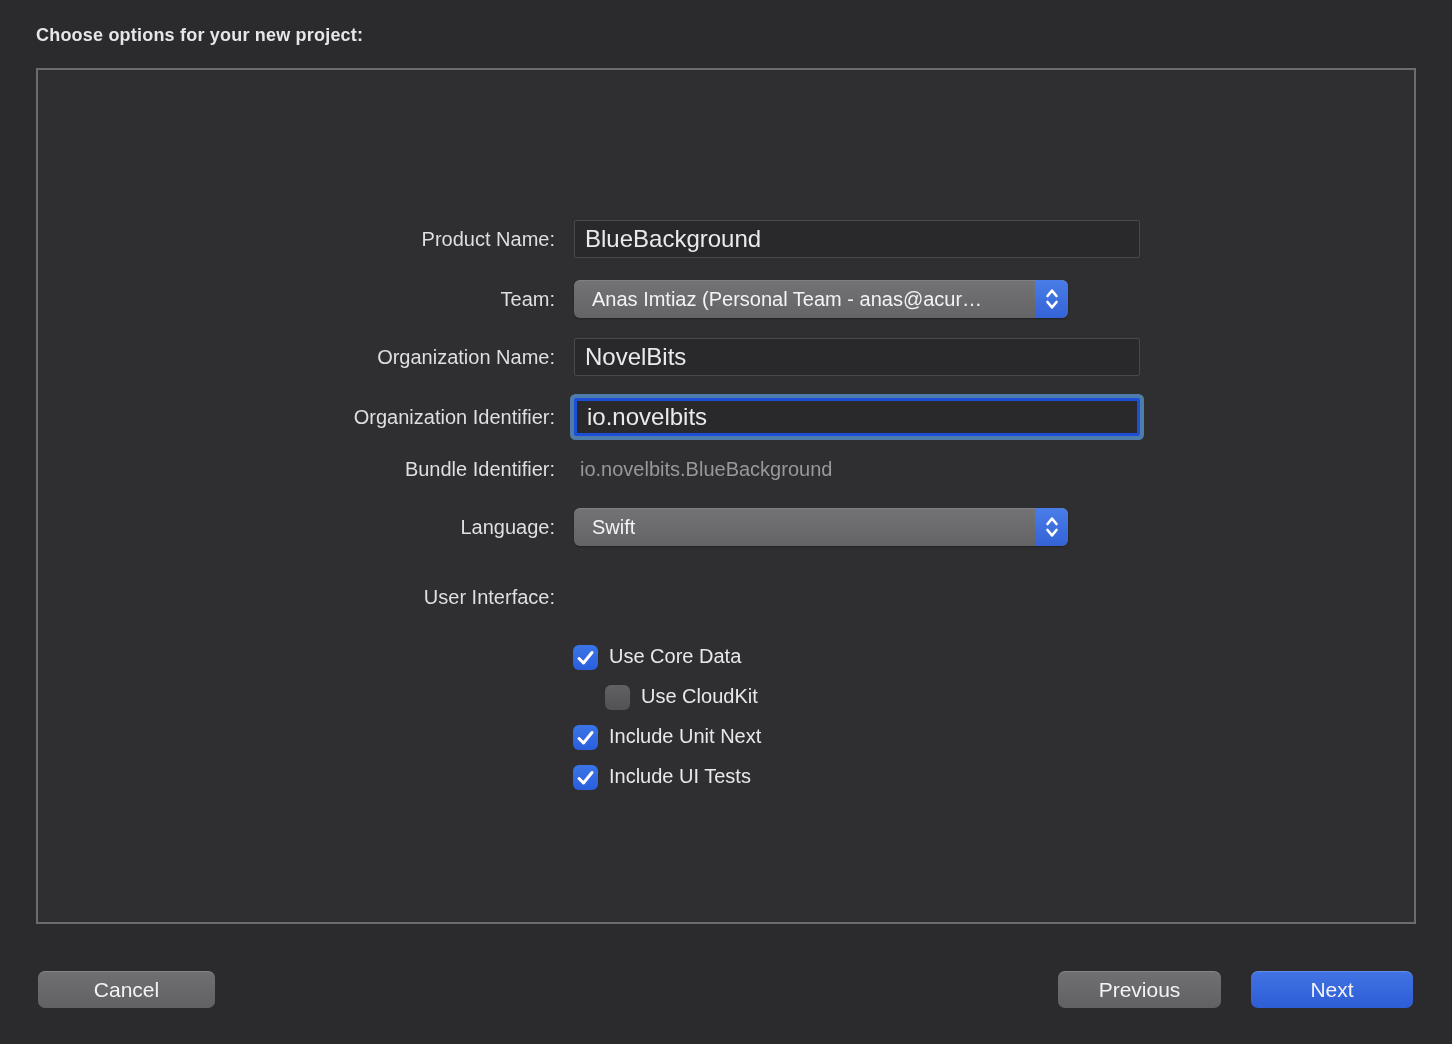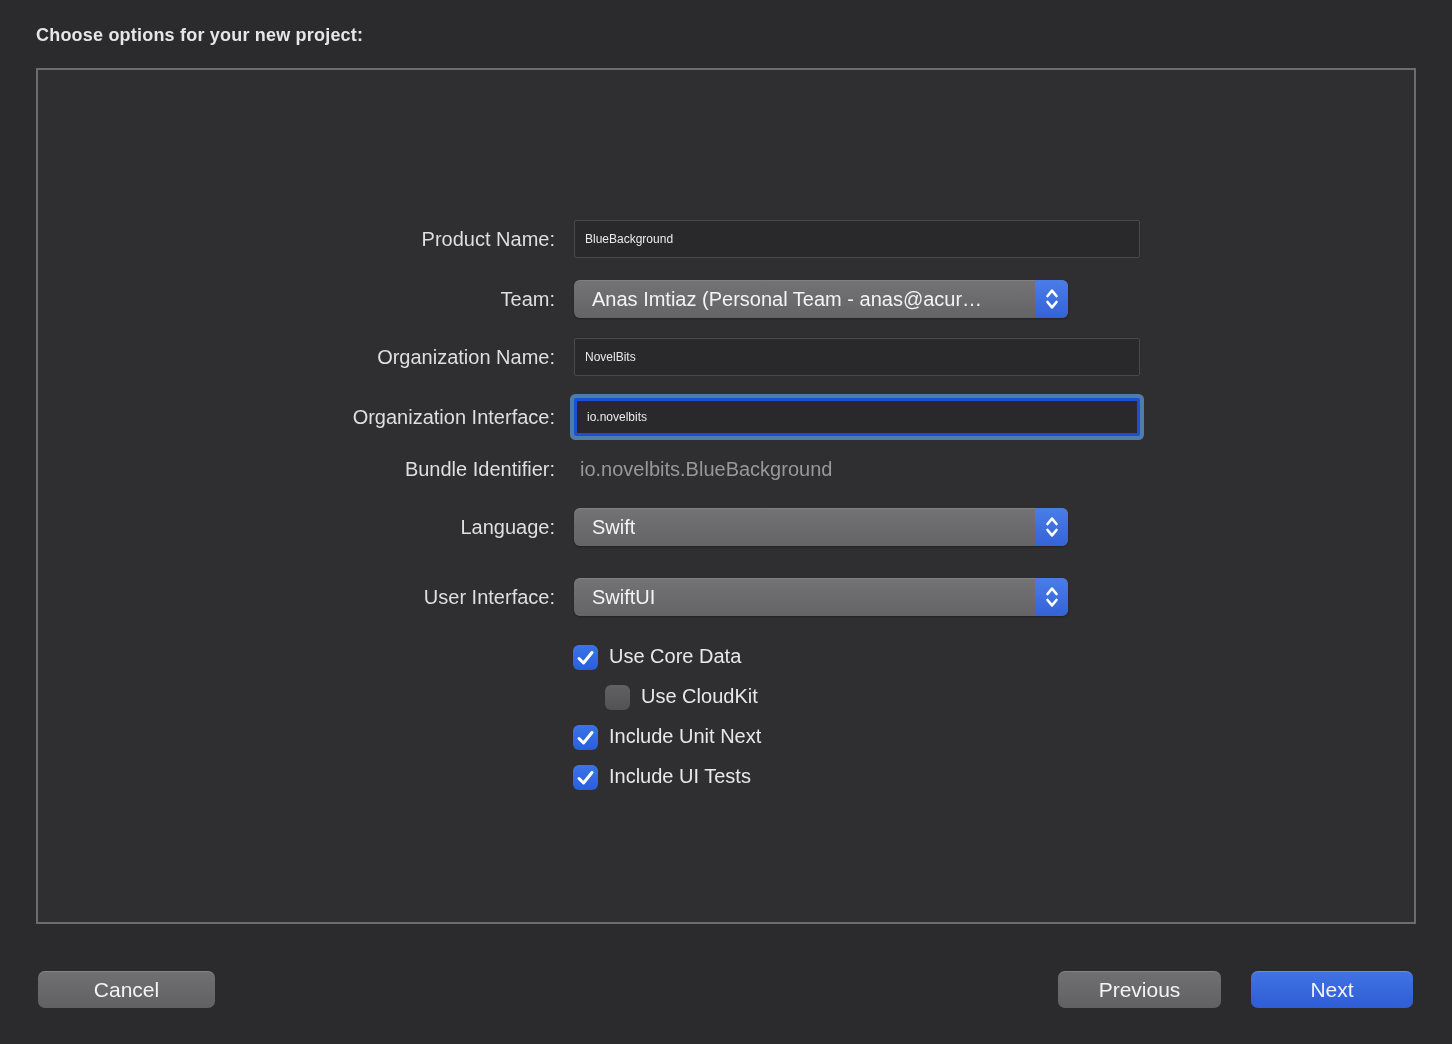--- a/index.html
+++ b/index.html
@@ -23,21 +23,21 @@
     display:flex; align-items:center;
   }
   .lbl {
     width:517px; flex:none; text-align:right;
     color:#dfdfe2; font-size:20px; white-space:nowrap;
   }
   .ctl { margin-left:19px; width:566px; flex:none; }
   .text-input {
     display:block; width:566px; height:38px;
     background:#29292b; border:1px solid #49494c; border-radius:2px;
-    color:#eaeaec; font-size:12px; padding:4px 10px;
+    color:#eaeaec; font-size:24px; padding:4px 10px;
     font-family:inherit; outline:none;
   }
   .text-input.focused {
     border:3px solid #1d4ed8;
     box-shadow:0 0 0 4px #4e7dab;
     border-radius:2px;
   }
   .popup {
     position:relative; height:38px; width:494px;
     background:linear-gradient(#737375,#646466);
@@ -120,21 +120,21 @@
     </div>
 
     <div class="row" style="top:268px">
       <span class="lbl">Organization Name:</span>
       <span class="ctl">
         <input type="text" class="text-input" value="NovelBits" style="">
       </span>
     </div>
 
     <div class="row" style="top:328px">
-      <span class="lbl">Organization Interface:</span>
+      <span class="lbl">Organization Identifier:</span>
       <span class="ctl">
         <input type="text" class="text-input focused" value="io.novelbits" style="">
       </span>
     </div>
 
     <div class="row" style="top:380px">
       <span class="lbl">Bundle Identifier:</span>
       <span class="ctl">
         <span class="static-value">io.novelbits.BlueBackground</span>
       </span>
@@ -150,31 +150,20 @@
               <path d="M3.5 10 L8 4.6 L12.5 10" stroke="#ffffff" stroke-width="2.6" fill="none" stroke-linecap="round" stroke-linejoin="round"></path>
               <path d="M3.5 16 L8 21.4 L12.5 16" stroke="#ffffff" stroke-width="2.6" fill="none" stroke-linecap="round" stroke-linejoin="round"></path>
             </svg>
           </span>
         </div>
       </span>
     </div>
 
     <div class="row" style="top:508px">
       <span class="lbl">User Interface:</span>
-      <span class="ctl">
-        <div class="popup">
-          <span class="popup-text">SwiftUI</span>
-          <span class="stepper">
-            <svg width="16" height="26" viewBox="0 0 16 26">
-              <path d="M3.5 10 L8 4.6 L12.5 10" stroke="#ffffff" stroke-width="2.6" fill="none" stroke-linecap="round" stroke-linejoin="round"></path>
-              <path d="M3.5 16 L8 21.4 L12.5 16" stroke="#ffffff" stroke-width="2.6" fill="none" stroke-linecap="round" stroke-linejoin="round"></path>
-            </svg>
-          </span>
-        </div>
-      </span>
     </div>
 
     <div class="check-row" style="left:535px; top:575px">
       <span class="checkbox checked">
         <span>
           <svg width="25" height="25" viewBox="0 0 25 25">
             <path d="M6 13.5 L10.5 18 L19 7.5" stroke="#ffffff" stroke-width="3" fill="none" stroke-linecap="round" stroke-linejoin="round"></path>
           </svg>
         </span>
       </span>

